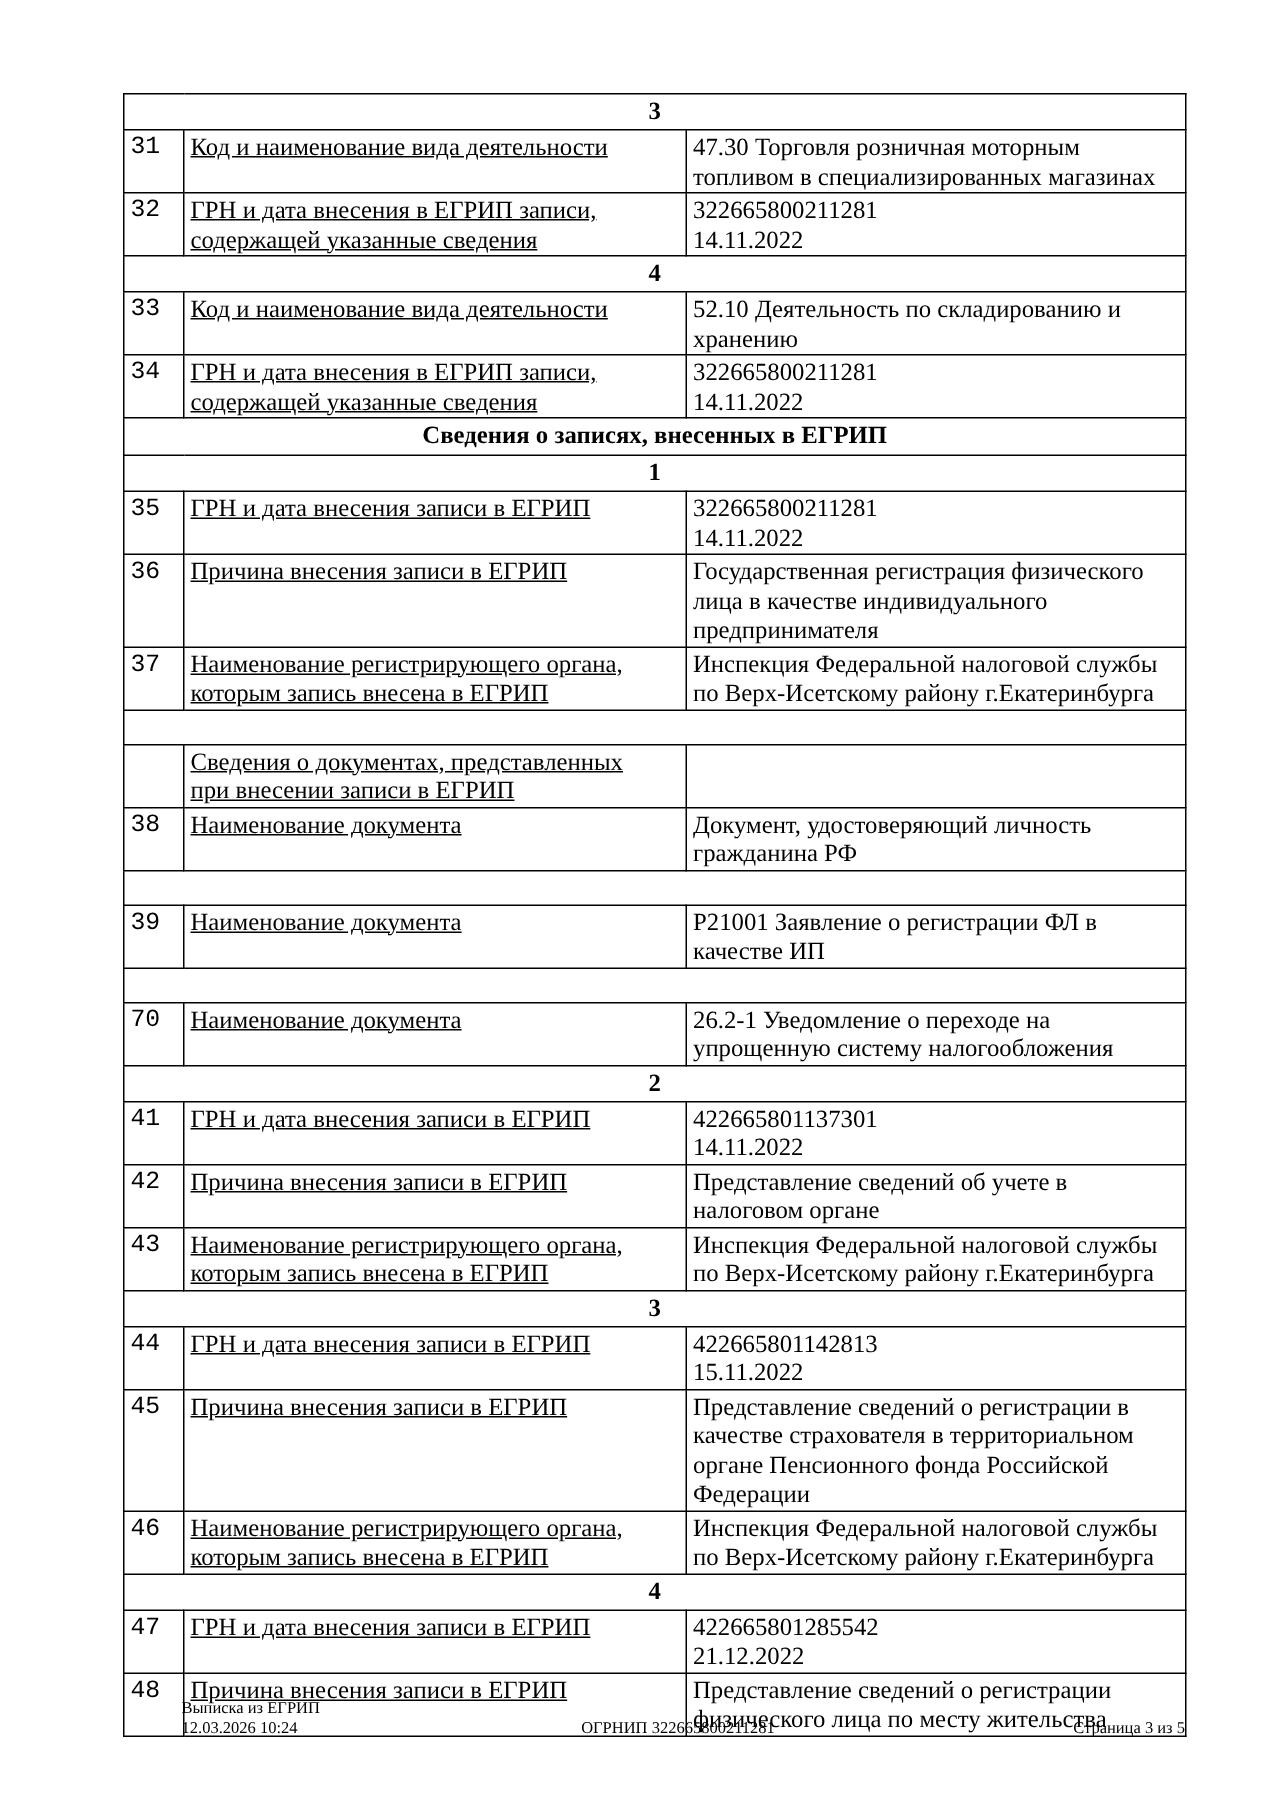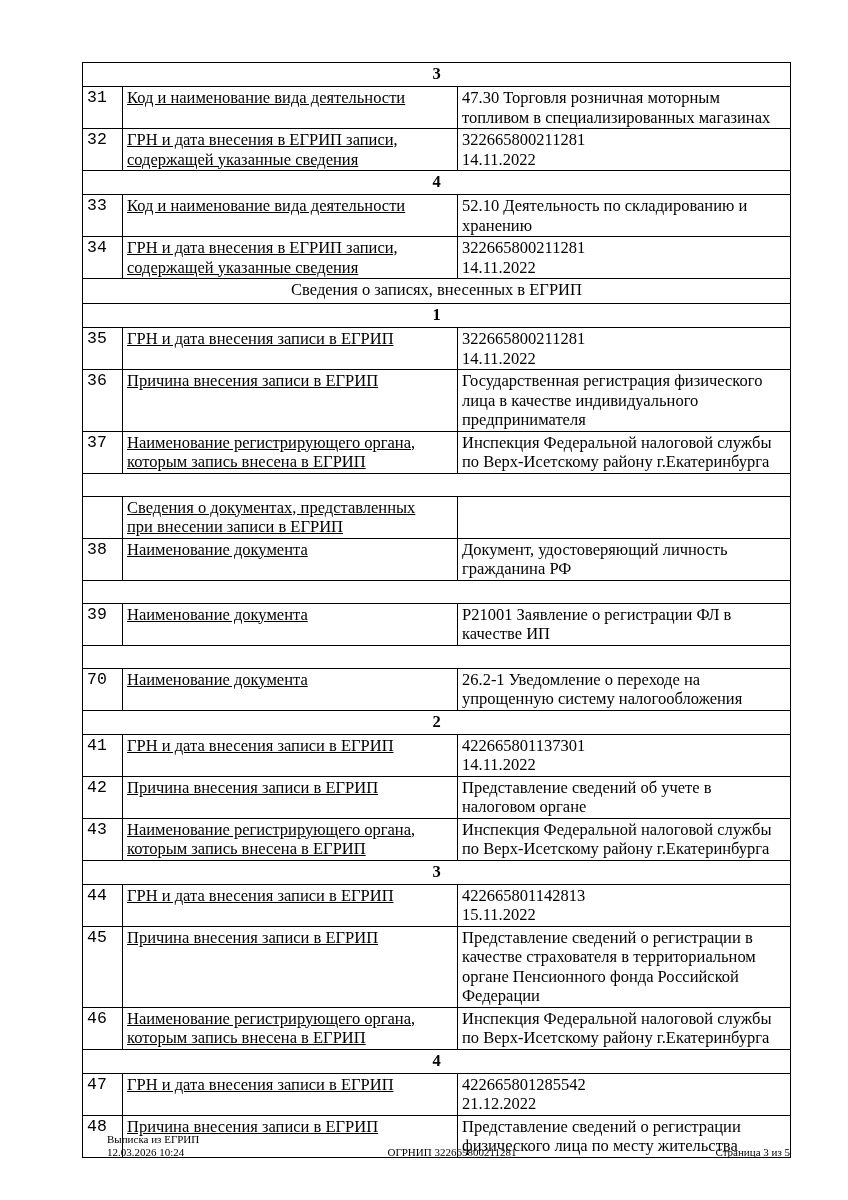--- a/index.html
+++ b/index.html
@@ -32,35 +32,35 @@
   td.num   { text-align: left; padding-left: 0; padding-right: 0; font-family: Liberation Mono, monospace; }
   td.label { padding-left: 9px; text-decoration: underline; }
   td.value { padding-left: 5px; }
   td.section {
     font-weight: bold;
     text-align: center;
     height: 21px;
     padding: 1px 4px;
   }
   td.title {
-    font-weight: normal;
+    font-weight: bold;
     text-align: center;
     height: 22px;
   }
   td.spacer { height: 20px; }
   .footer {
     position: absolute;
     left: 82px;
     top: 1133px;
     width: 708px;
     height: 30px;
     font-size: 11px;
     line-height: 13px;
   }
-  .footer-left   { position: absolute; left: 0; top: 0; padding-left: 25px; }
+  .footer-left   { position: absolute; left: 14px; top: 0; padding-left: 25px; }
   .footer-center { position: absolute; left: 0; top: 13px; width: 100%; text-align: center; padding-left: 16px; }
   .footer-right  { position: absolute; right: 0; top: 13px; }
 </style>
 </head>
 <body>
 
 <div class="page">
 
   <table class="doc-table">
     <colgroup>

